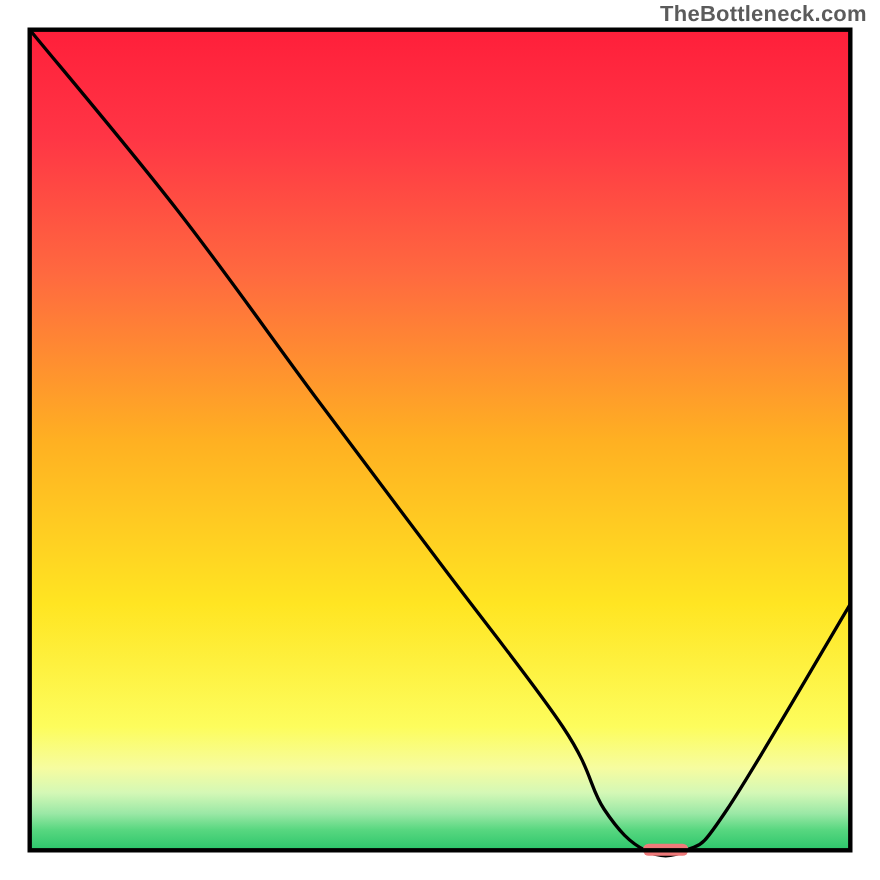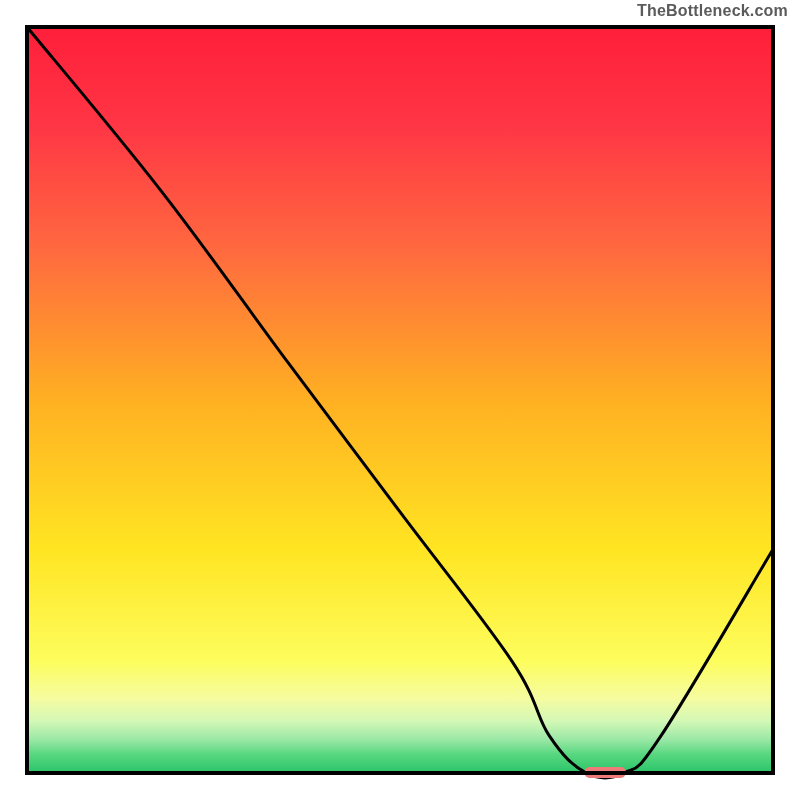--- a/index.html
+++ b/index.html
@@ -15,21 +15,21 @@
     width: 800px;
     height: 800px;
   }
   svg {
     display: block;
   }
   .watermark {
     position: absolute;
     top: 2px;
     right: 12px;
-    font-size: 16px;
+    font-size: 20px;
     font-weight: 600;
     color: #5b5b5b;
     letter-spacing: 0.2px;
     user-select: none;
   }
 </style>
 </head>
 <body>
 
 <div class="canvas-wrap">

